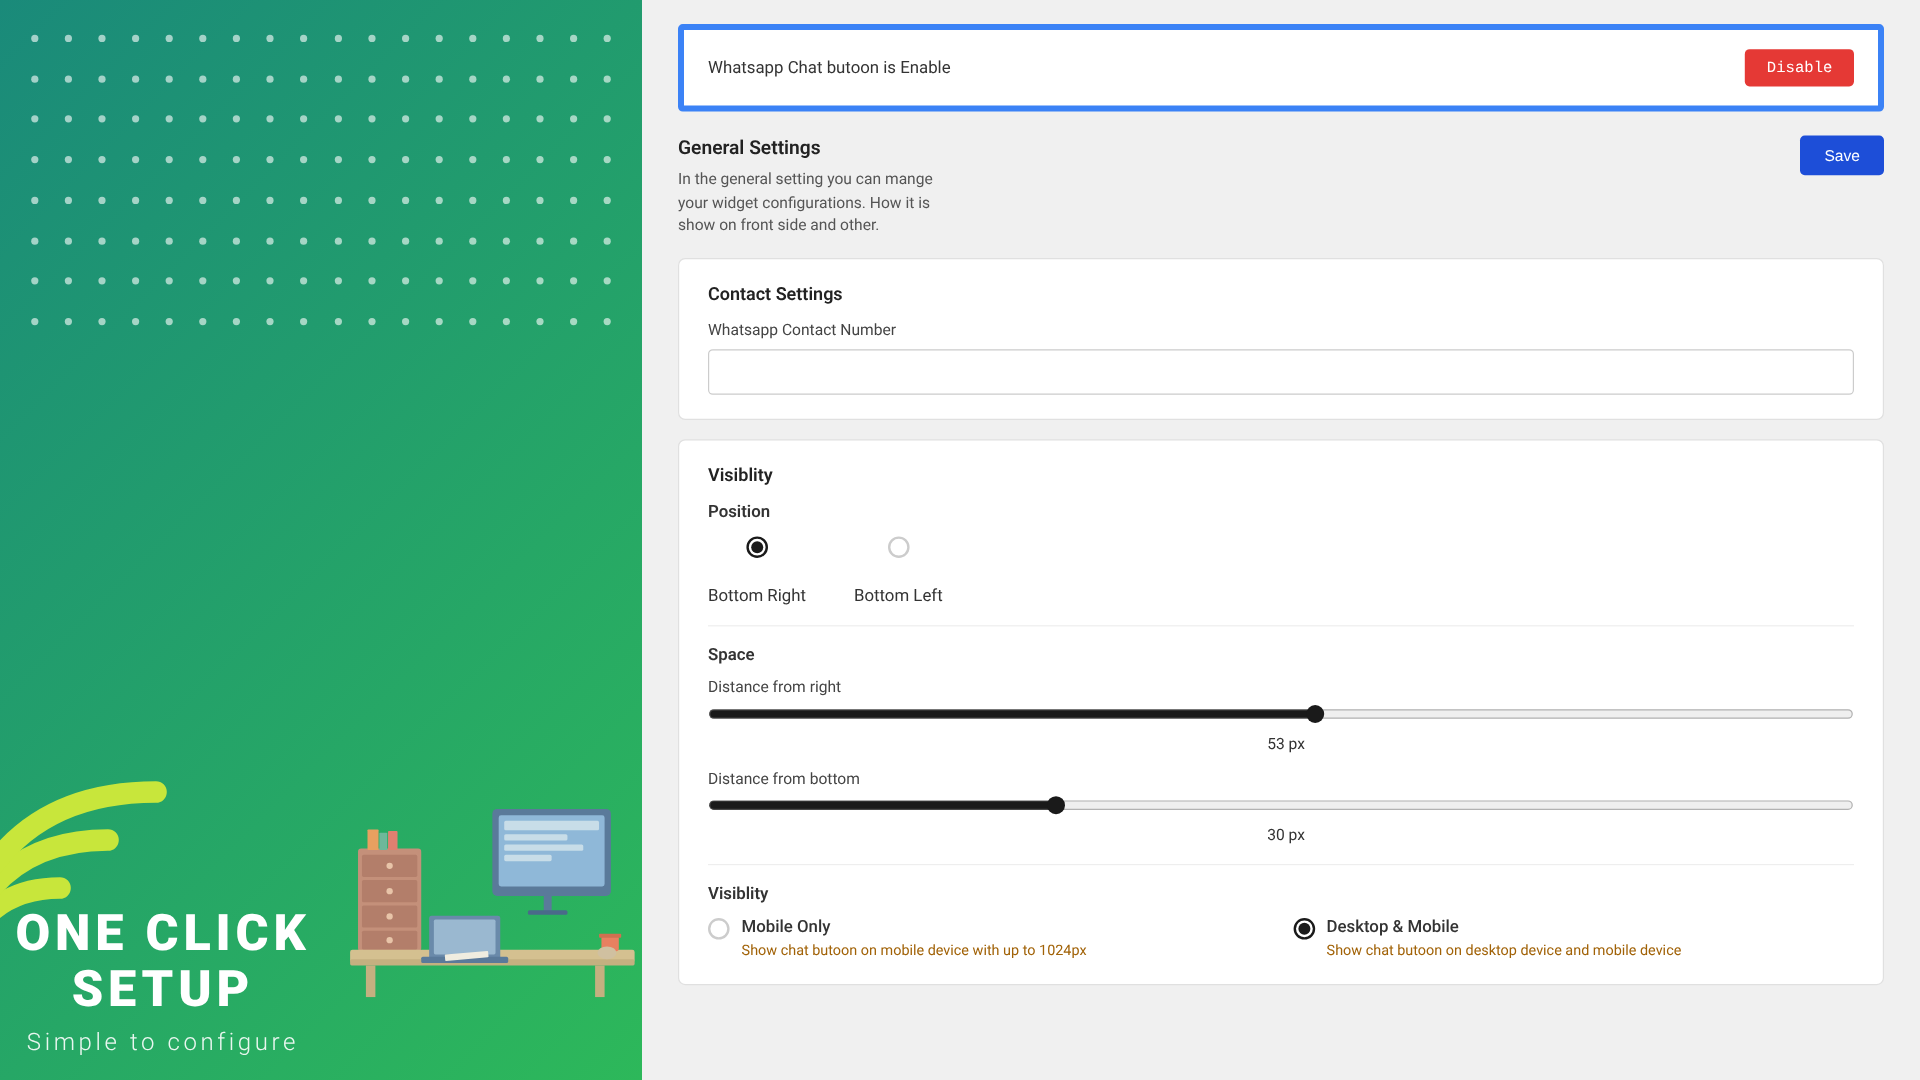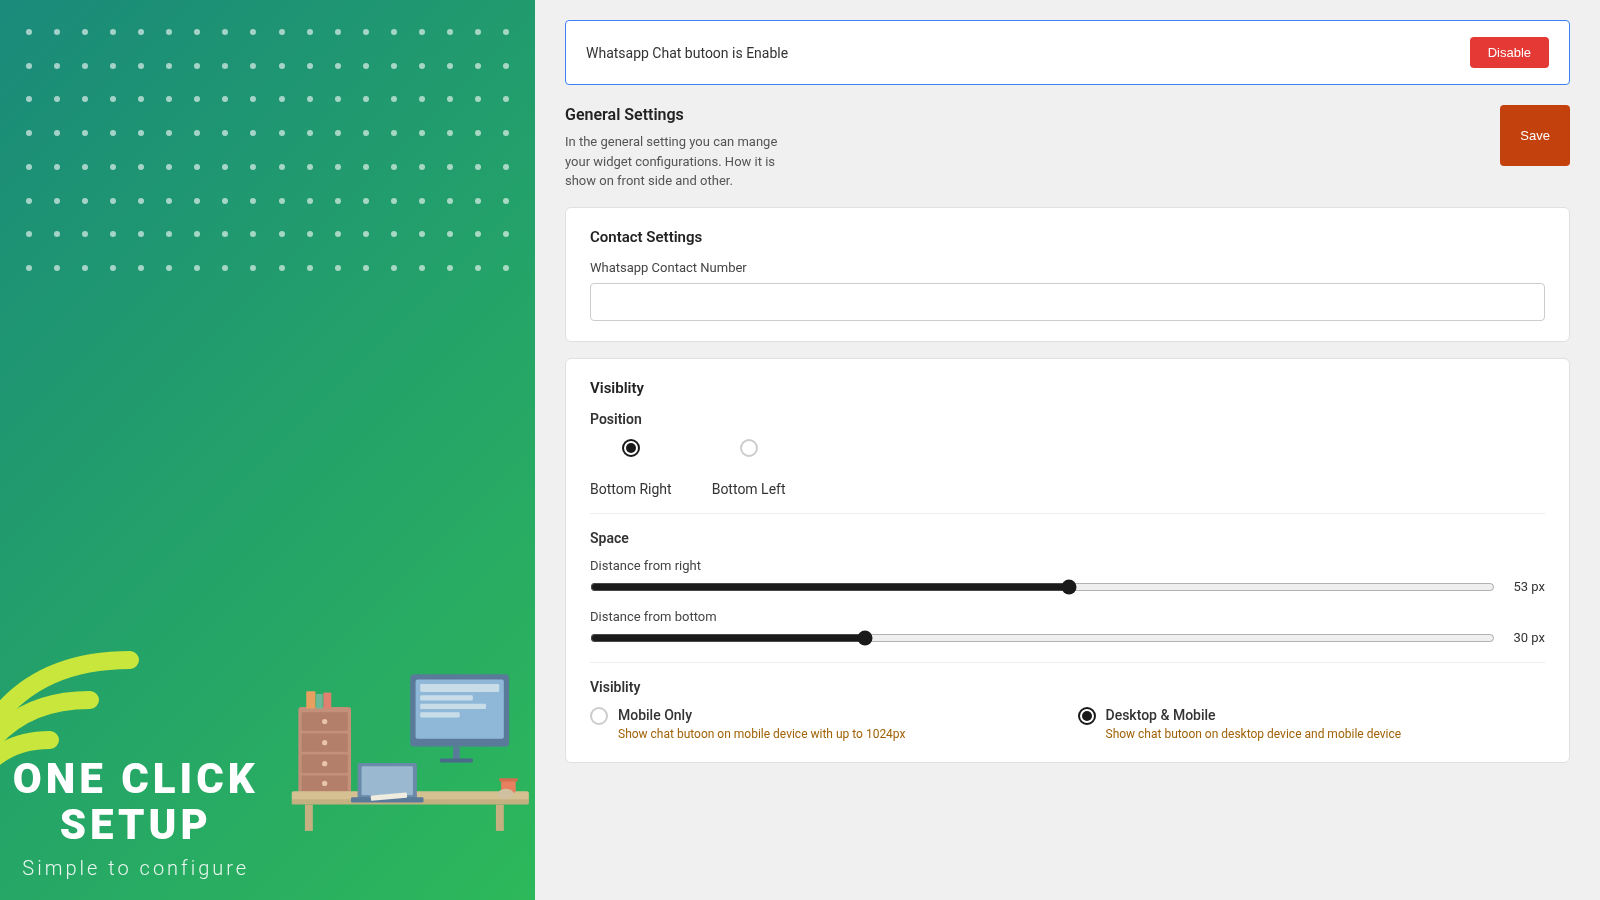--- a/index.html
+++ b/index.html
@@ -78,41 +78,42 @@
       flex: 1;
       height: 900px;
       background: #f0f0f0;
       overflow-y: auto;
       padding: 20px 30px;
     }
 
     
     .status-bar {
       background: white;
-      border: 1px solid #3b82f6;
+      border: 5px solid #3b82f6;
       border-radius: 4px;
       padding: 16px 20px;
       display: flex;
       align-items: center;
       justify-content: space-between;
       margin-bottom: 20px;
     }
     .status-text {
       font-size: 14px;
       color: #333;
     }
     .disable-btn {
       background: #e53935;
       color: white;
       border: none;
       padding: 8px 18px;
       border-radius: 4px;
       font-size: 13px;
       cursor: pointer;
       font-weight: 500;
+      font-family: Liberation Mono, monospace;
     }
 
     
     .settings-header {
       display: flex;
       justify-content: space-between;
       align-items: flex-start;
       margin-bottom: 16px;
     }
     .settings-title {
@@ -121,24 +122,24 @@
       color: #222;
       margin-bottom: 8px;
     }
     .settings-desc {
       font-size: 13px;
       color: #555;
       line-height: 1.5;
       max-width: 240px;
     }
     .save-btn {
-      background: #c2410c;
+      background: #1d4ed8;
       color: white;
       border: none;
-      padding: 23px 20px;
+      padding: 9px 20px;
       border-radius: 4px;
       font-size: 13px;
       cursor: pointer;
       font-weight: 500;
     }
 
     
     .card {
       background: white;
       border: 1px solid #e0e0e0;
@@ -222,20 +223,21 @@
     }
     .slider-label {
       font-size: 13px;
       color: #444;
       margin-bottom: 6px;
     }
     .slider-container {
       display: flex;
       align-items: center;
       gap: 10px;
+      flex-direction: column;
     }
     input[type=range] {
       width: 100%;
       accent-color: #1a1a1a;
       cursor: pointer;
     }
     .slider-value {
       font-size: 13px;
       color: #333;
       white-space: nowrap;

